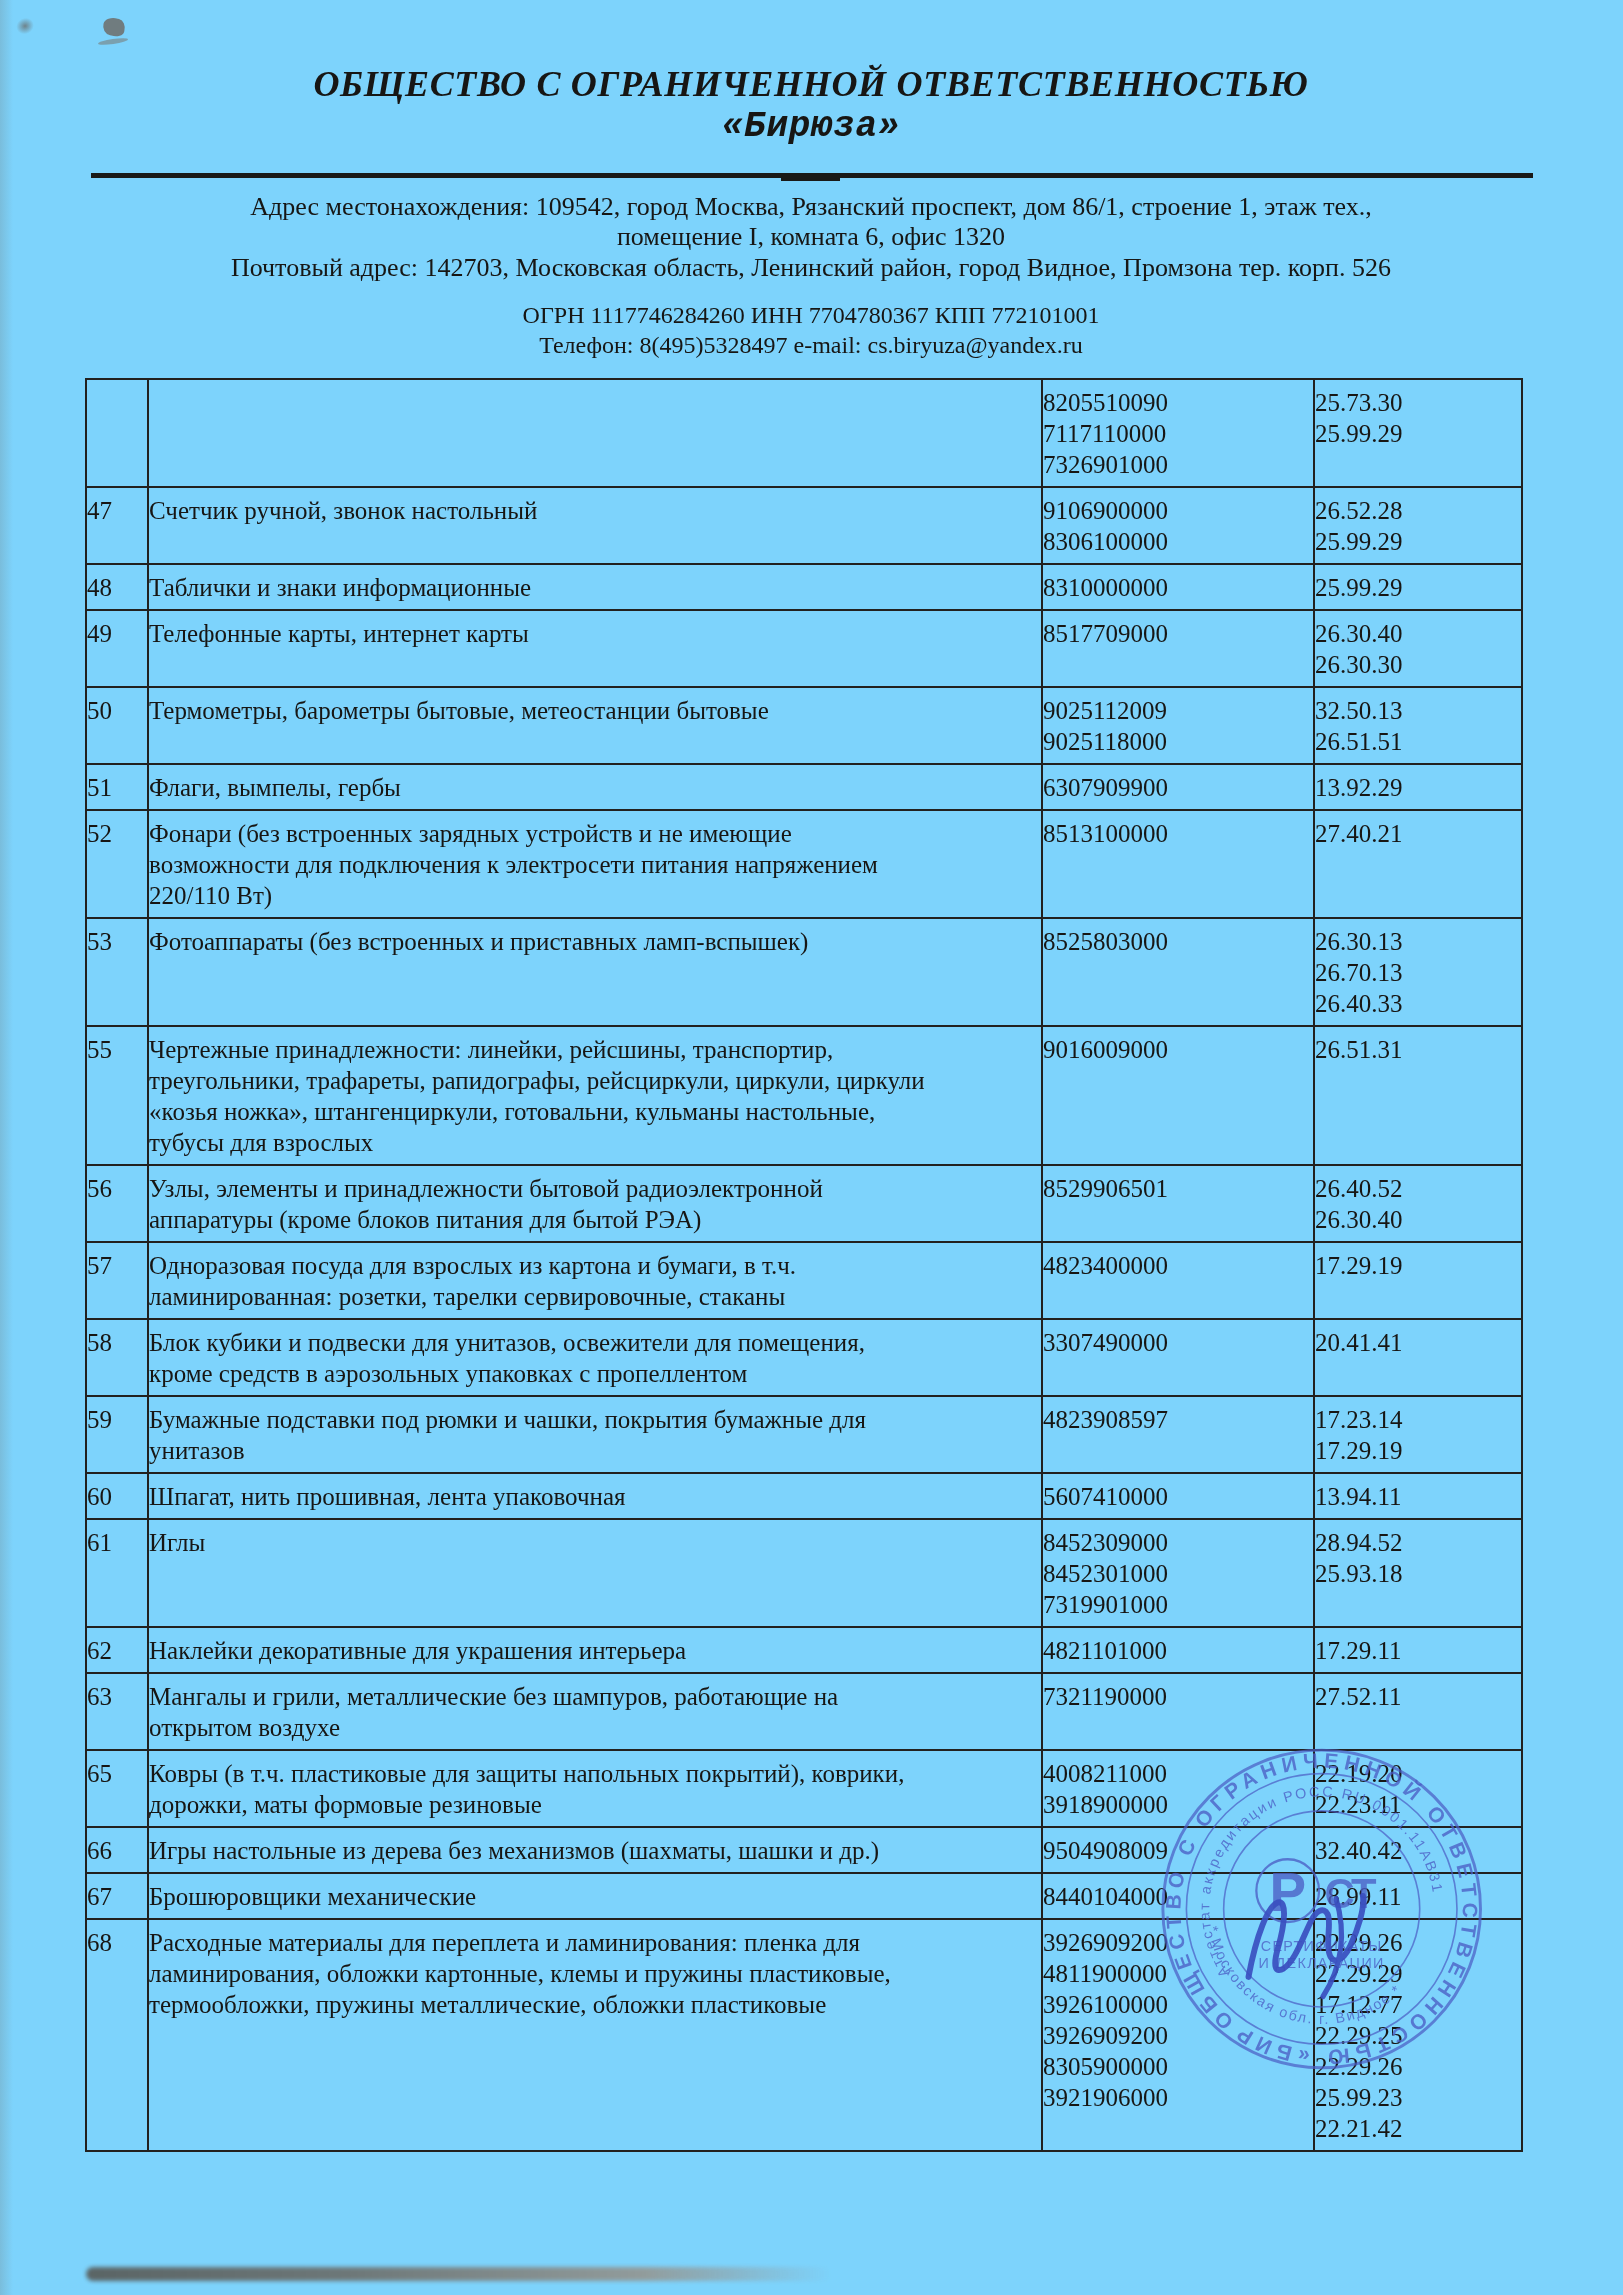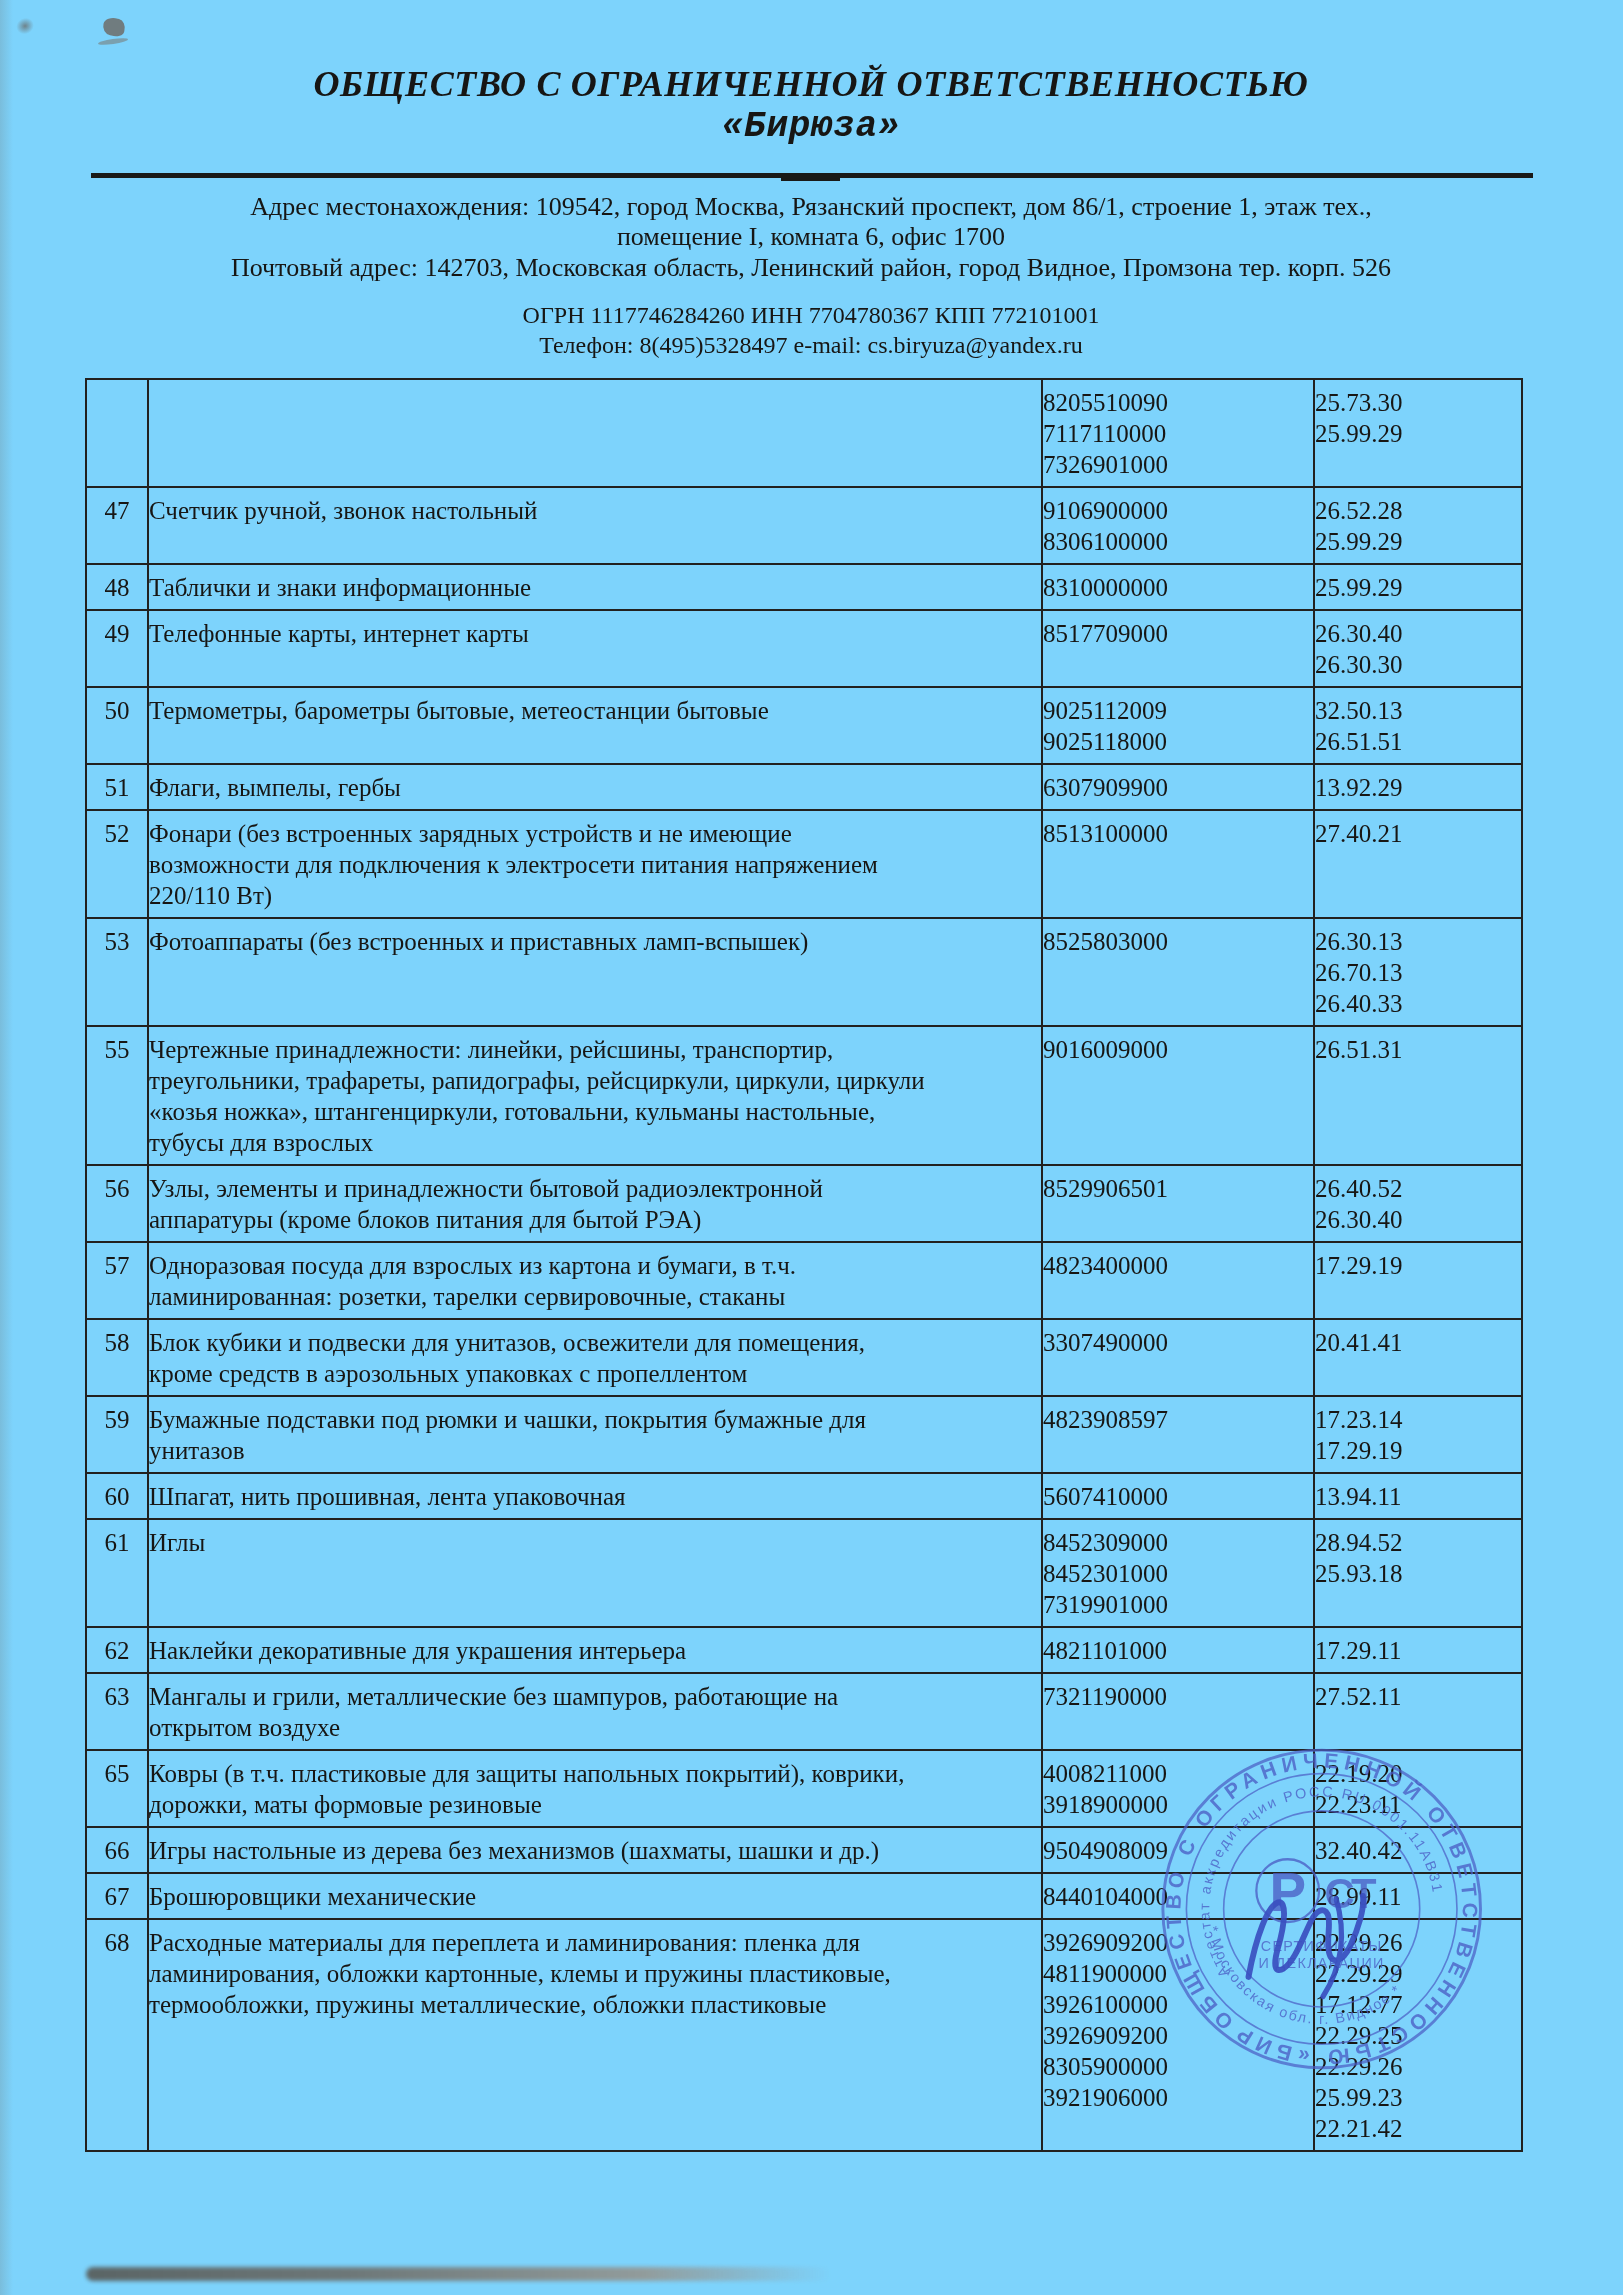--- a/index.html
+++ b/index.html
@@ -31,21 +31,21 @@
   .tbl-wrap{position:absolute;left:85px;top:378px;width:1428px;}
   table.codes{border-collapse:collapse;table-layout:fixed;width:1428px;
     font-size:25px;line-height:31px;}
   table.codes td{
     border:2px solid #22211f;
     vertical-align:top;
     padding:6.5px 0 6.5px 0;
     white-space:pre-line;
     overflow:hidden;
   }
-  td.c-num{width:60px;text-align:center;padding-left:1.3px;padding-right:1.3px;}
+  td.c-num{width:60px;padding-left:1.3px;padding-right:1.3px;}
   td.c-name{width:892px;padding-left:14.4px;padding-right:11.8px;}
   td.c-code{width:270px;padding-left:18.3px;padding-right:3.9px;}
   td.c-okpd{width:206px;padding-left:17px;padding-right:2.6px;}
   
   .stamp{position:absolute;left:1153px;top:1739px;width:340px;height:366px;}
   
   .smudge{position:absolute;}
   .smudge-1{left:15.7px;top:18.3px;width:18.3px;height:15.7px;
     background:radial-gradient(ellipse at 50% 50%, rgba(105,105,102,.75), rgba(105,105,102,0) 70%);
     transform:rotate(-25deg);}
@@ -63,21 +63,21 @@
 <div class="page">
 
   <div class="edge-shade"></div>
 
   <div class="header">
     <div class="title-line title-1">ОБЩЕСТВО С ОГРАНИЧЕННОЙ ОТВЕТСТВЕННОСТЬЮ</div>
     <div class="title-line title-2">«Бирюза»</div>
     <div class="rule"></div>
     <div class="rule-notch"></div>
     <div class="addr-line addr-1">Адрес местонахождения: 109542, город Москва, Рязанский проспект, дом 86/1, строение 1, этаж тех.,</div>
-    <div class="addr-line addr-2">помещение I, комната 6, офис 1700</div>
+    <div class="addr-line addr-2">помещение I, комната 6, офис 1320</div>
     <div class="addr-line addr-3">Почтовый адрес: 142703, Московская область, Ленинский район, город Видное, Промзона тер. корп. 526</div>
     <div class="reg-line">ОГРН 1117746284260 ИНН 7704780367 КПП 772101001</div>
     <div class="tel-line">Телефон: 8(495)5328497 e-mail: cs.biryuza@yandex.ru</div>
   </div>
 
   <div class="tbl-wrap">
     <table class="codes">
       <tbody>
           <tr>
             <td class="c-num"></td>

